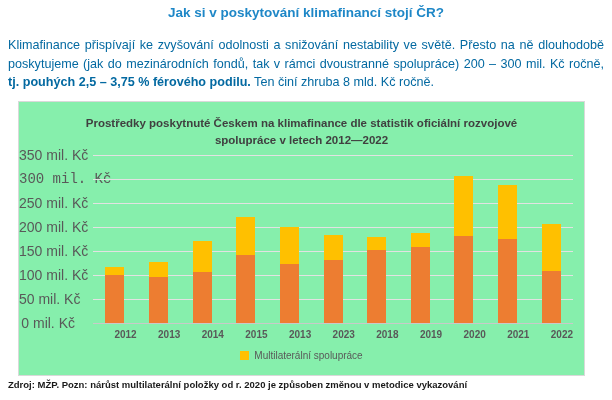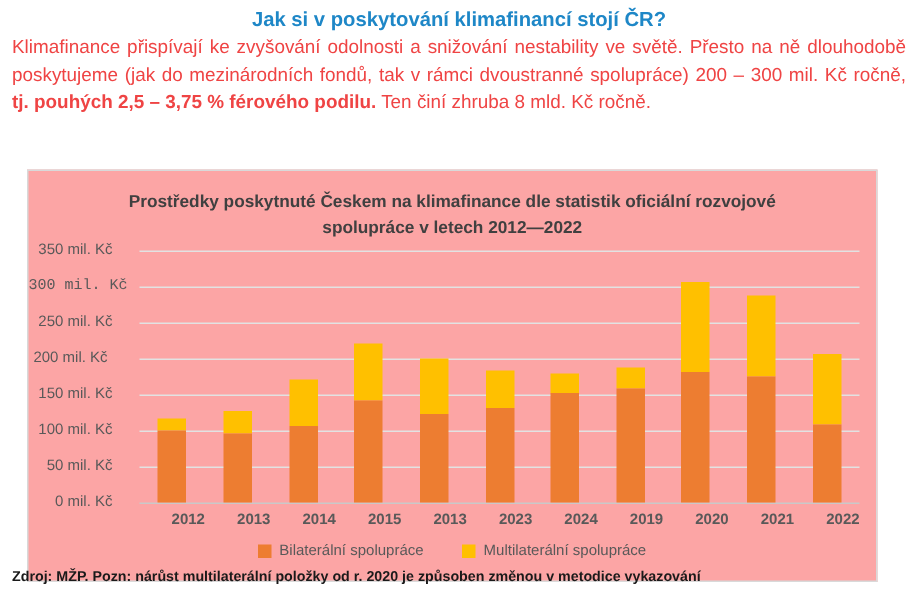--- a/index.html
+++ b/index.html
@@ -16,54 +16,53 @@
   .page-title {
     margin: 0;
     padding-top: 5px;
     text-align: center;
     font-size: 13.5px;
     font-weight: bold;
     color: #1E87C7;
   }
 
   .intro {
-    margin: 2px 8px 0 8px;
+    margin: 16px 8px 0 8px;
     width: 596px;
     font-size: 12.6px;
     line-height: 18.5px;
     text-align: justify;
-    color: #ef4444;
+    color: #0369a1;
   }
   .intro strong { font-weight: bold; }
 
   .chart-box {
     position: absolute;
     left: 18px; top: 101px;
     width: 565px; height: 273px;
     border: 1px solid #D9D9D9;
-    background: #fca5a5;
-    margin-top: 12px;
+    background: #86efac;
   }
   .chart-title {
     margin: 13px auto 0 auto;
     max-width: 470px;
     text-align: center;
     font-size: 11.5px;
     font-weight: bold;
     line-height: 17px;
     color: #404040;
   }
 
   .y-labels { position: absolute; left: 0; top: 53px; width: 56px; height: 168px; }
   .y-label {
     position: absolute;
     right: 0;
     width: 56px;
     text-align: right;
-    font-size: 10px;
+    font-size: 14px;
     color: #595959;
     transform: translateY(-50%);
     white-space: nowrap;
   }
 
   .plot {
     position: absolute;
     left: 74px; top: 53px;
     width: 480px; height: 168px;
   }
@@ -204,32 +203,28 @@
           </div>
         </div>
     </div>
     <div class="x-labels">
         <div class="x-label">2012</div>
         <div class="x-label">2013</div>
         <div class="x-label">2014</div>
         <div class="x-label">2015</div>
         <div class="x-label">2013</div>
         <div class="x-label">2023</div>
-        <div class="x-label">2024</div>
+        <div class="x-label">2018</div>
         <div class="x-label">2019</div>
         <div class="x-label">2020</div>
         <div class="x-label">2021</div>
         <div class="x-label">2022</div>
       </div>
     <div class="legend">
         <div class="legend-item">
-          <span class="legend-swatch" style="background: rgb(237, 125, 49);"></span>
-          <span class="legend-label">Bilaterální spolupráce</span>
-        </div>
-        <div class="legend-item">
           <span class="legend-swatch" style="background: rgb(255, 192, 0);"></span>
           <span class="legend-label">Multilaterální spolupráce</span>
         </div>
       </div>
   </div>
 
   <div class="source-note">Zdroj: MŽP. Pozn: nárůst multilaterální položky od r. 2020 je způsoben změnou v metodice vykazování</div>
 
 </div>
 

